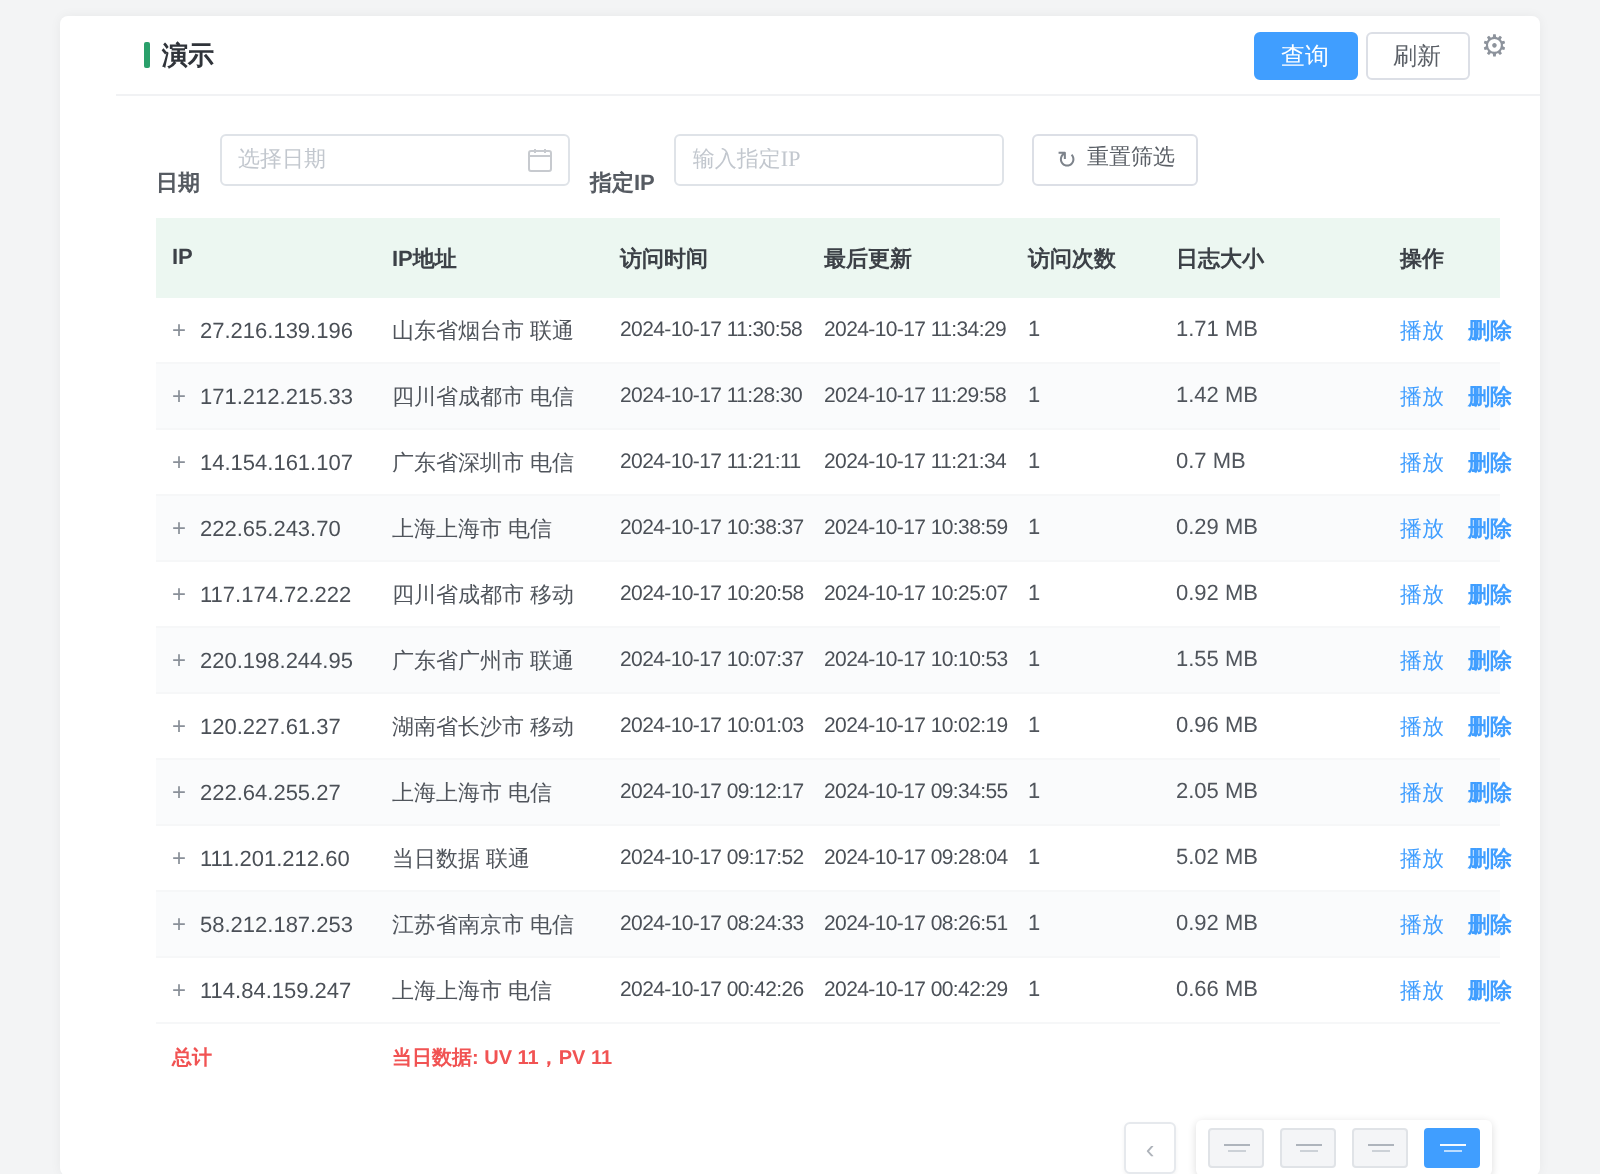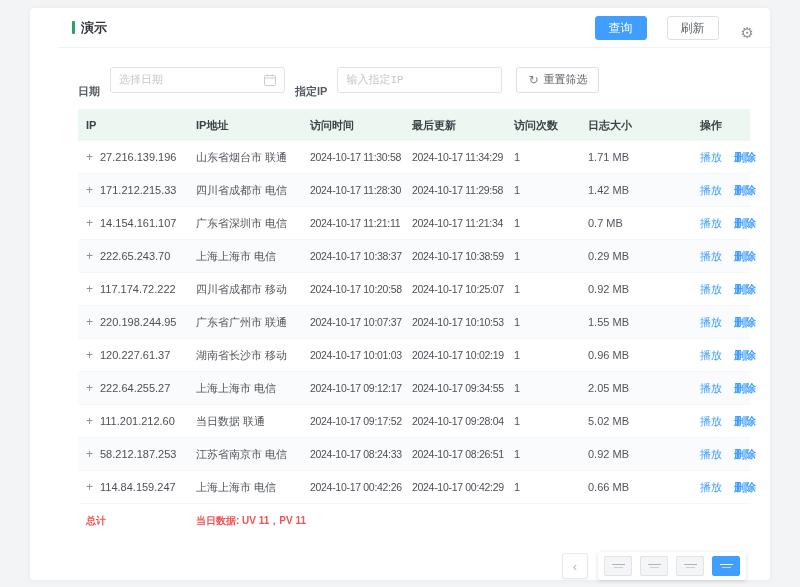--- a/index.html
+++ b/index.html
@@ -22,21 +22,21 @@
   }
   
   .card-header {
     height:40px;
     display:flex; align-items:center; justify-content:space-between;
     padding:0 16px 0 14px;
     border-bottom:1px solid #f1f2f4;
   }
   .title { display:flex; align-items:center; gap:6px; font-size:13px; font-weight:bold; color:#30343a; }
   .accent-bar { width:3px; height:13px; background:#2aa06b; border-radius:1px; display:inline-block; }
-  .header-actions { display:flex; align-items:flex-end; gap:20px; }
+  .header-actions { display:flex; align-items:flex-start; gap:4px; }
   .btn {
     font-family:inherit;
     font-size:12px;
     padding:5px 13px;
     border:1px solid #dcdfe6;
     background:#fff;
     color:#5a5f66;
     border-radius:3px;
     cursor:pointer;
     line-height:1;
@@ -50,39 +50,39 @@
     padding:12px 20px 10px 20px;
     gap:10px;
   }
   .filter-label { font-size:11px; color:#565b62; font-weight:bold;margin-top:24px; }
   .input-wrap {
     display:flex; align-items:center;
     border:1px solid #dfe3e8; border-radius:3px;
     height:26px; background:#fff; padding:0 8px;
   }
   .input-wrap input {
-    border:none; outline:none; font-family:Liberation Mono, monospace;
+    border:none; outline:none; font-family:Liberation Serif, serif;
     font-size:11px; color:#50555c; width:100%; background:transparent;
   }
   .input-wrap input::placeholder { color:#c2c7ce; }
   .date-wrap { width:175px; }
   .ip-wrap { width:165px; margin-right:4px; }
   .cal-icon { flex:0 0 auto; margin-left:6px; opacity:.55; }
   .btn-reset { display:flex; align-items:center; gap:5px; font-size:11px; padding:6px 11px; }
   .refresh-glyph { font-size:12px; color:#7d838b; line-height:1; }
   
   .table { padding:0 20px; flex:0 0 auto; }
   .tr, .thead-row, .total-row {
     display:grid;
     grid-template-columns:110px 114px 102px 102px 74px 112px 1fr;
     align-items:center;
   }
   .thead-row {
     background:#ecf7f1;
-    height:32px;
+    height:40px;
     font-size:11px; font-weight:bold; color:#3c4147;
   }
   .th, .td { padding-left:8px; white-space:nowrap; }
   .tr { height:33px; font-size:11px; color:#50555c; border-bottom:1px solid #f6f7f8; }
   .tr.even { background:#fafbfc; }
   .expand { color:#8a9099; font-size:12px; cursor:pointer; display:inline-block; width:12px; }
   .ip-val { margin-left:2px; color:#4b5057;margin-top:28px; }
   .time-val { letter-spacing:-0.3px; font-size:10.5px; color:#4b5057; }
   .col-actions a { color:#409eff; text-decoration:none; cursor:pointer; font-size:11px; }
   .col-actions a + a { margin-left:12px;font-weight:bold; }

